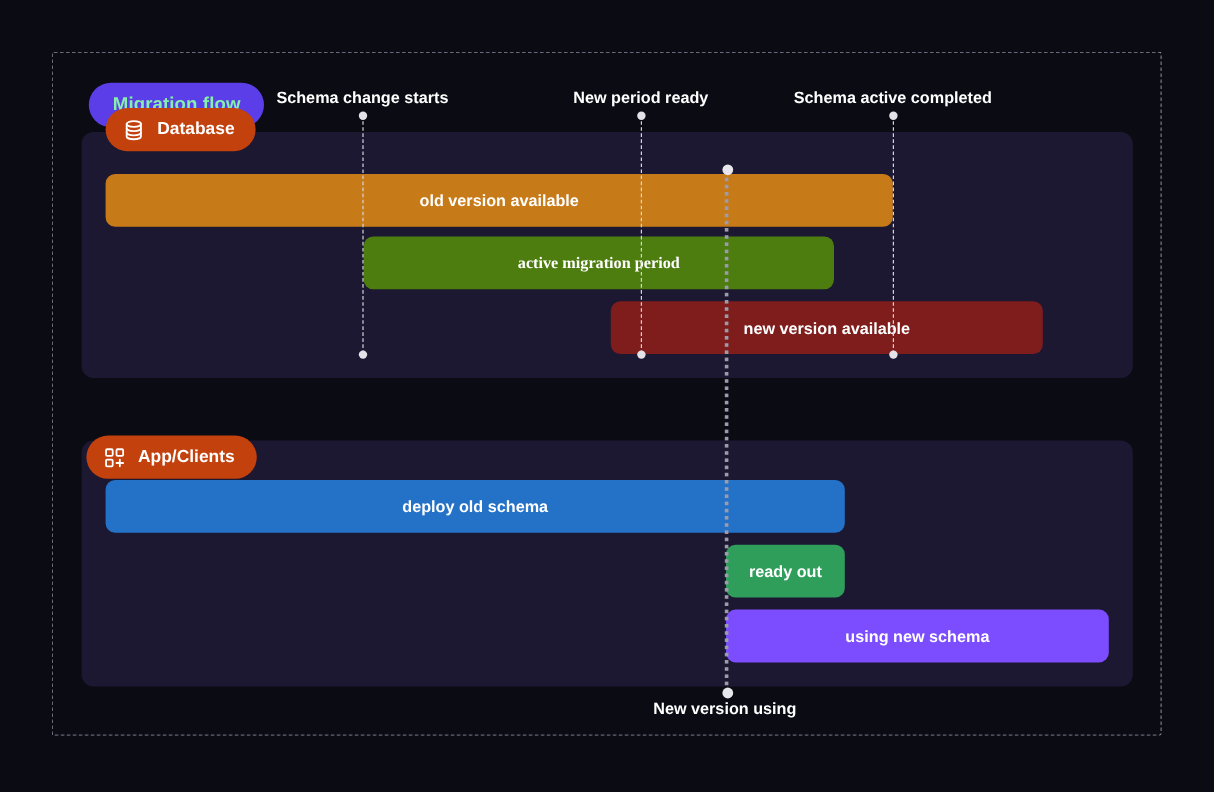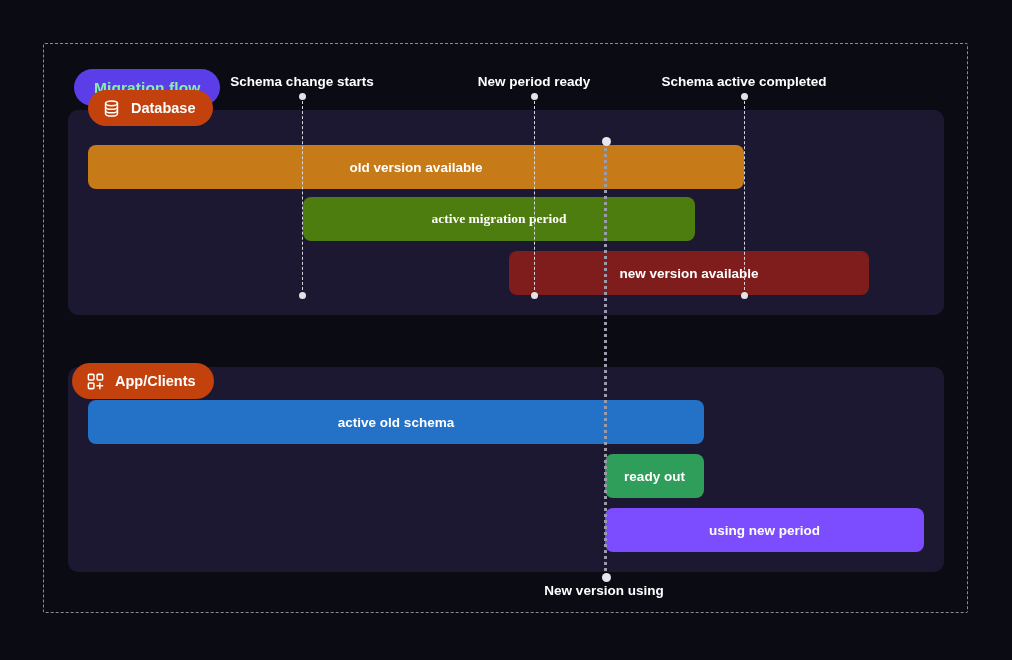--- a/index.html
+++ b/index.html
@@ -219,18 +219,18 @@
         <div class="mlabel">Schema active completed</div>
       </div>
       <div class="deploy-line" style="left: 604px;">
         <div class="deploy-dot top"></div>
         <div class="deploy-dot bottom"></div>
       </div>
       <div class="deploy-label" style="left: 604px;">New version using</div>
       <div class="bar" style="left: 88px; top: 145px; width: 656px; background: rgb(199, 123, 24);">old version available</div>
       <div class="bar" style="left: 303px; top: 197px; width: 392px; background: #4d7c0f; font-family: Liberation Serif, serif;">active migration period</div>
       <div class="bar" style="left: 509px; top: 251px; width: 360px; background: #7f1d1d;">new version available</div>
-      <div class="bar" style="left: 88px; top: 400px; width: 616px; background: rgb(36, 114, 200);">active old schema</div>
+      <div class="bar" style="left: 88px; top: 400px; width: 616px; background: rgb(36, 114, 200);">deploy old schema</div>
       <div class="bar" style="left: 605px; top: 454px; width: 99px; background: rgb(47, 158, 90);">ready out</div>
-      <div class="bar" style="left: 605px; top: 508px; width: 319px; background: rgb(124, 77, 255);">using new period</div>
+      <div class="bar" style="left: 605px; top: 508px; width: 319px; background: rgb(124, 77, 255);">using new schema</div>
     </div>
 
 </div>
 
 </body></html>

